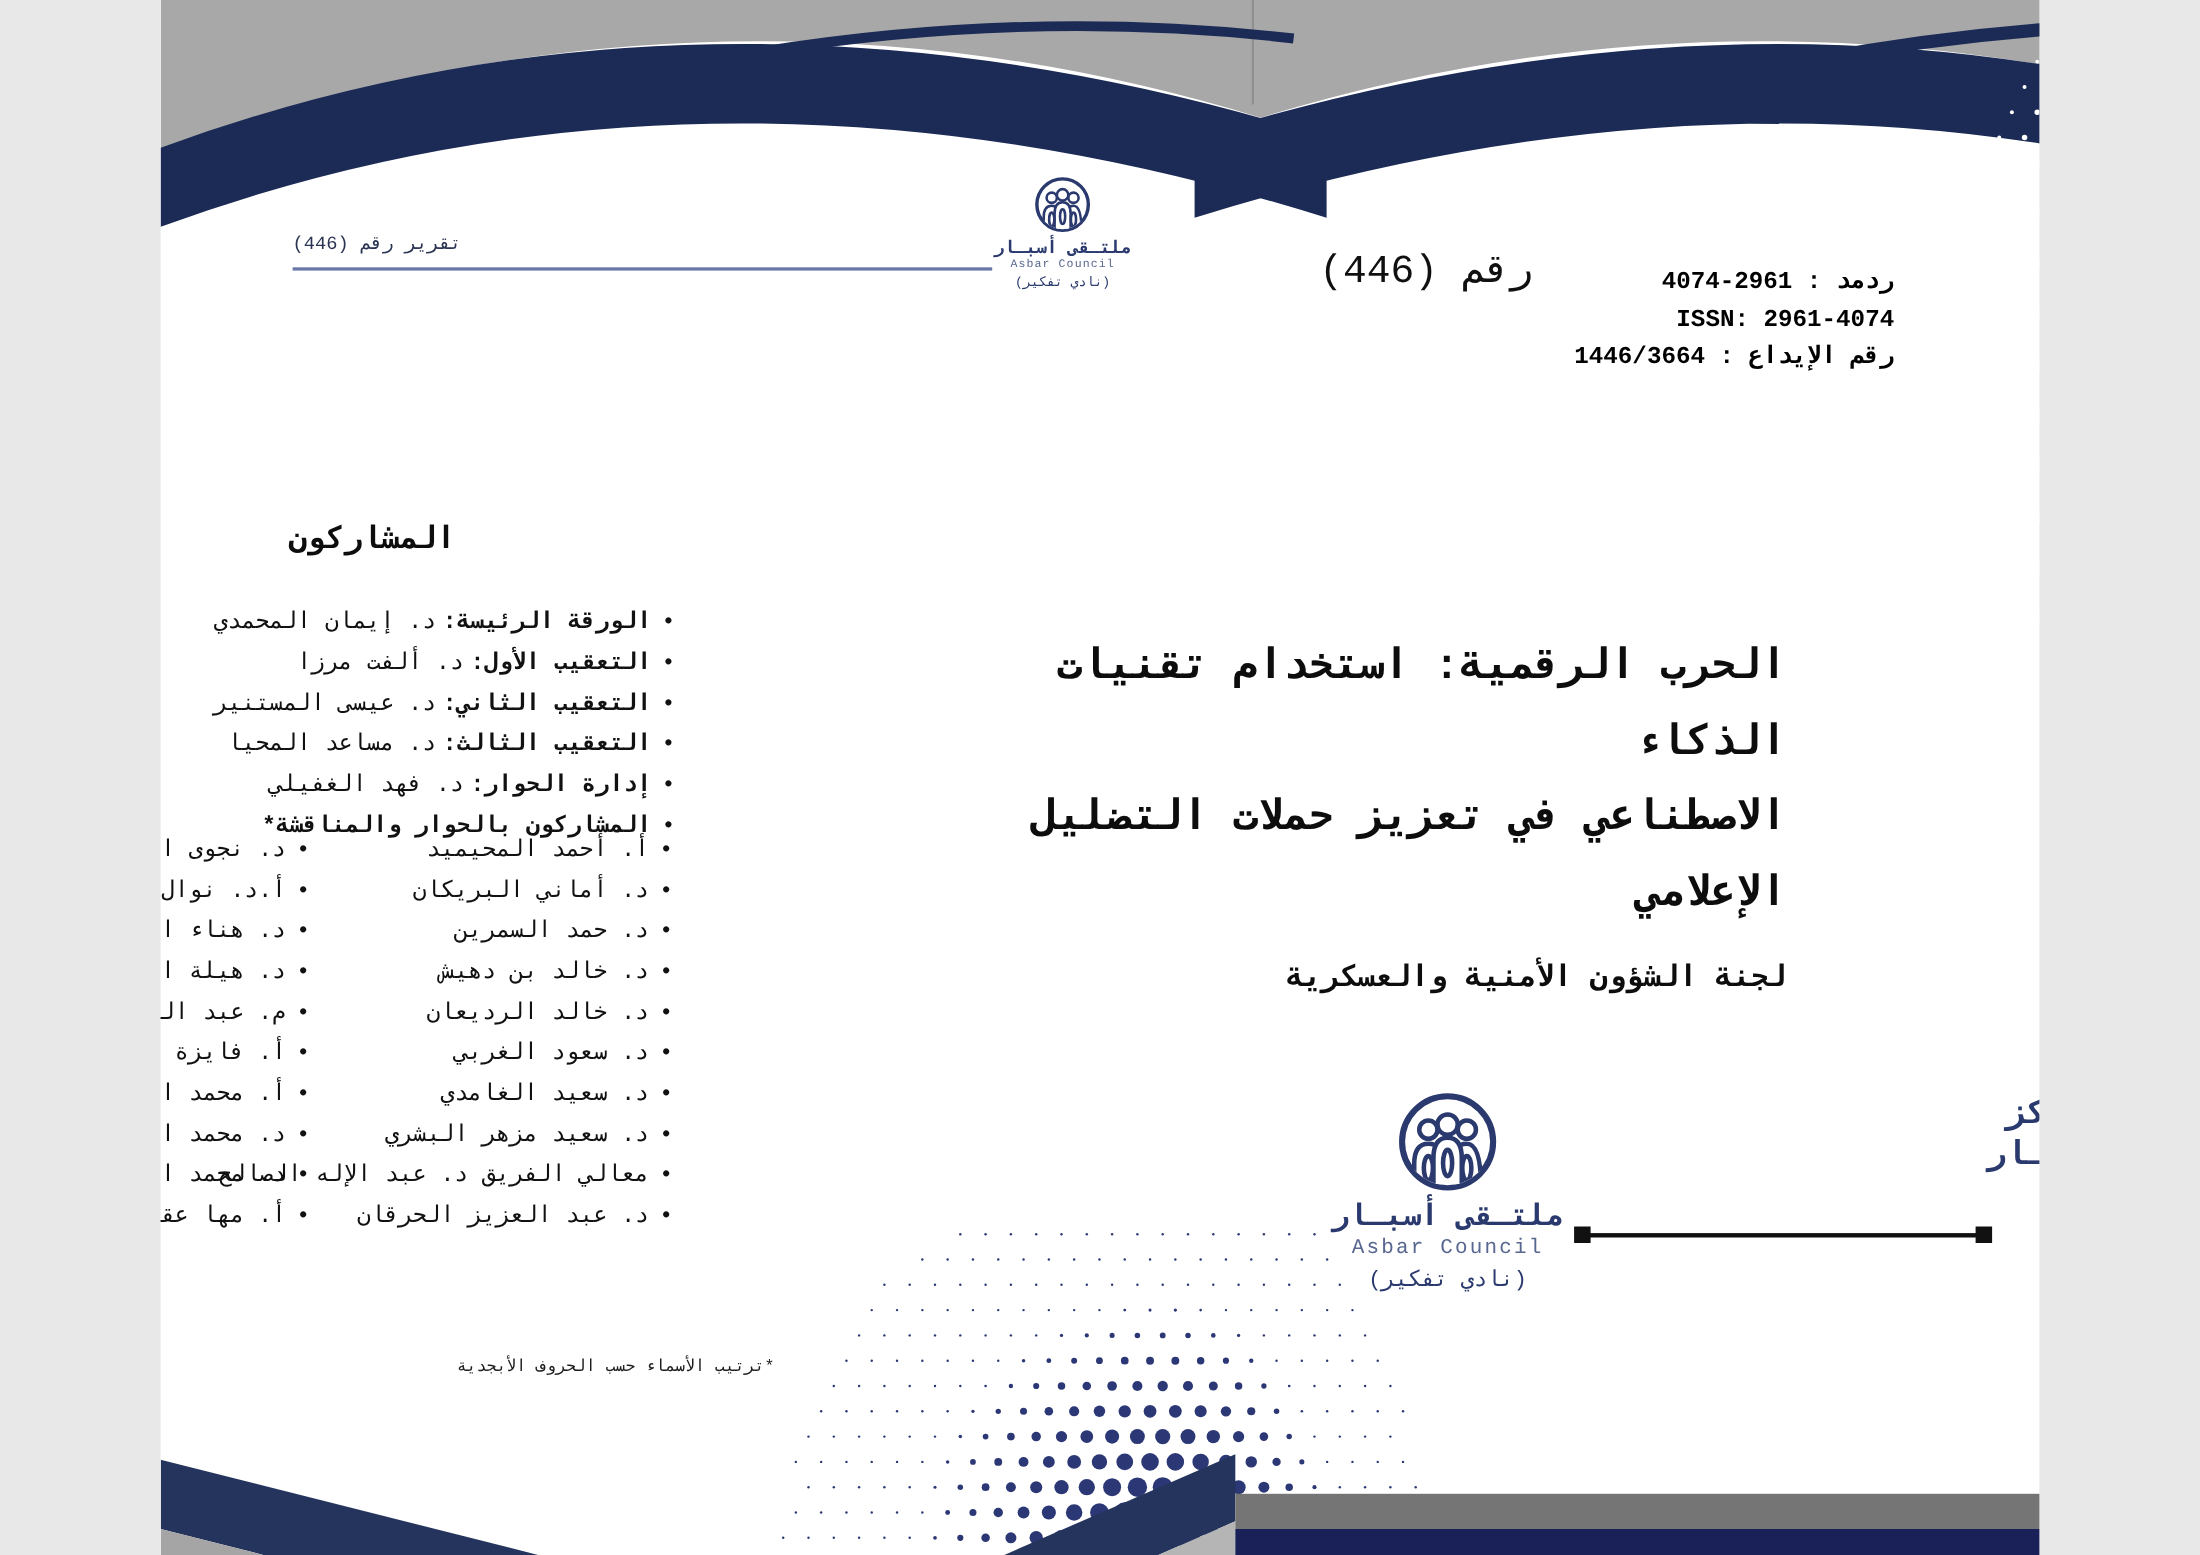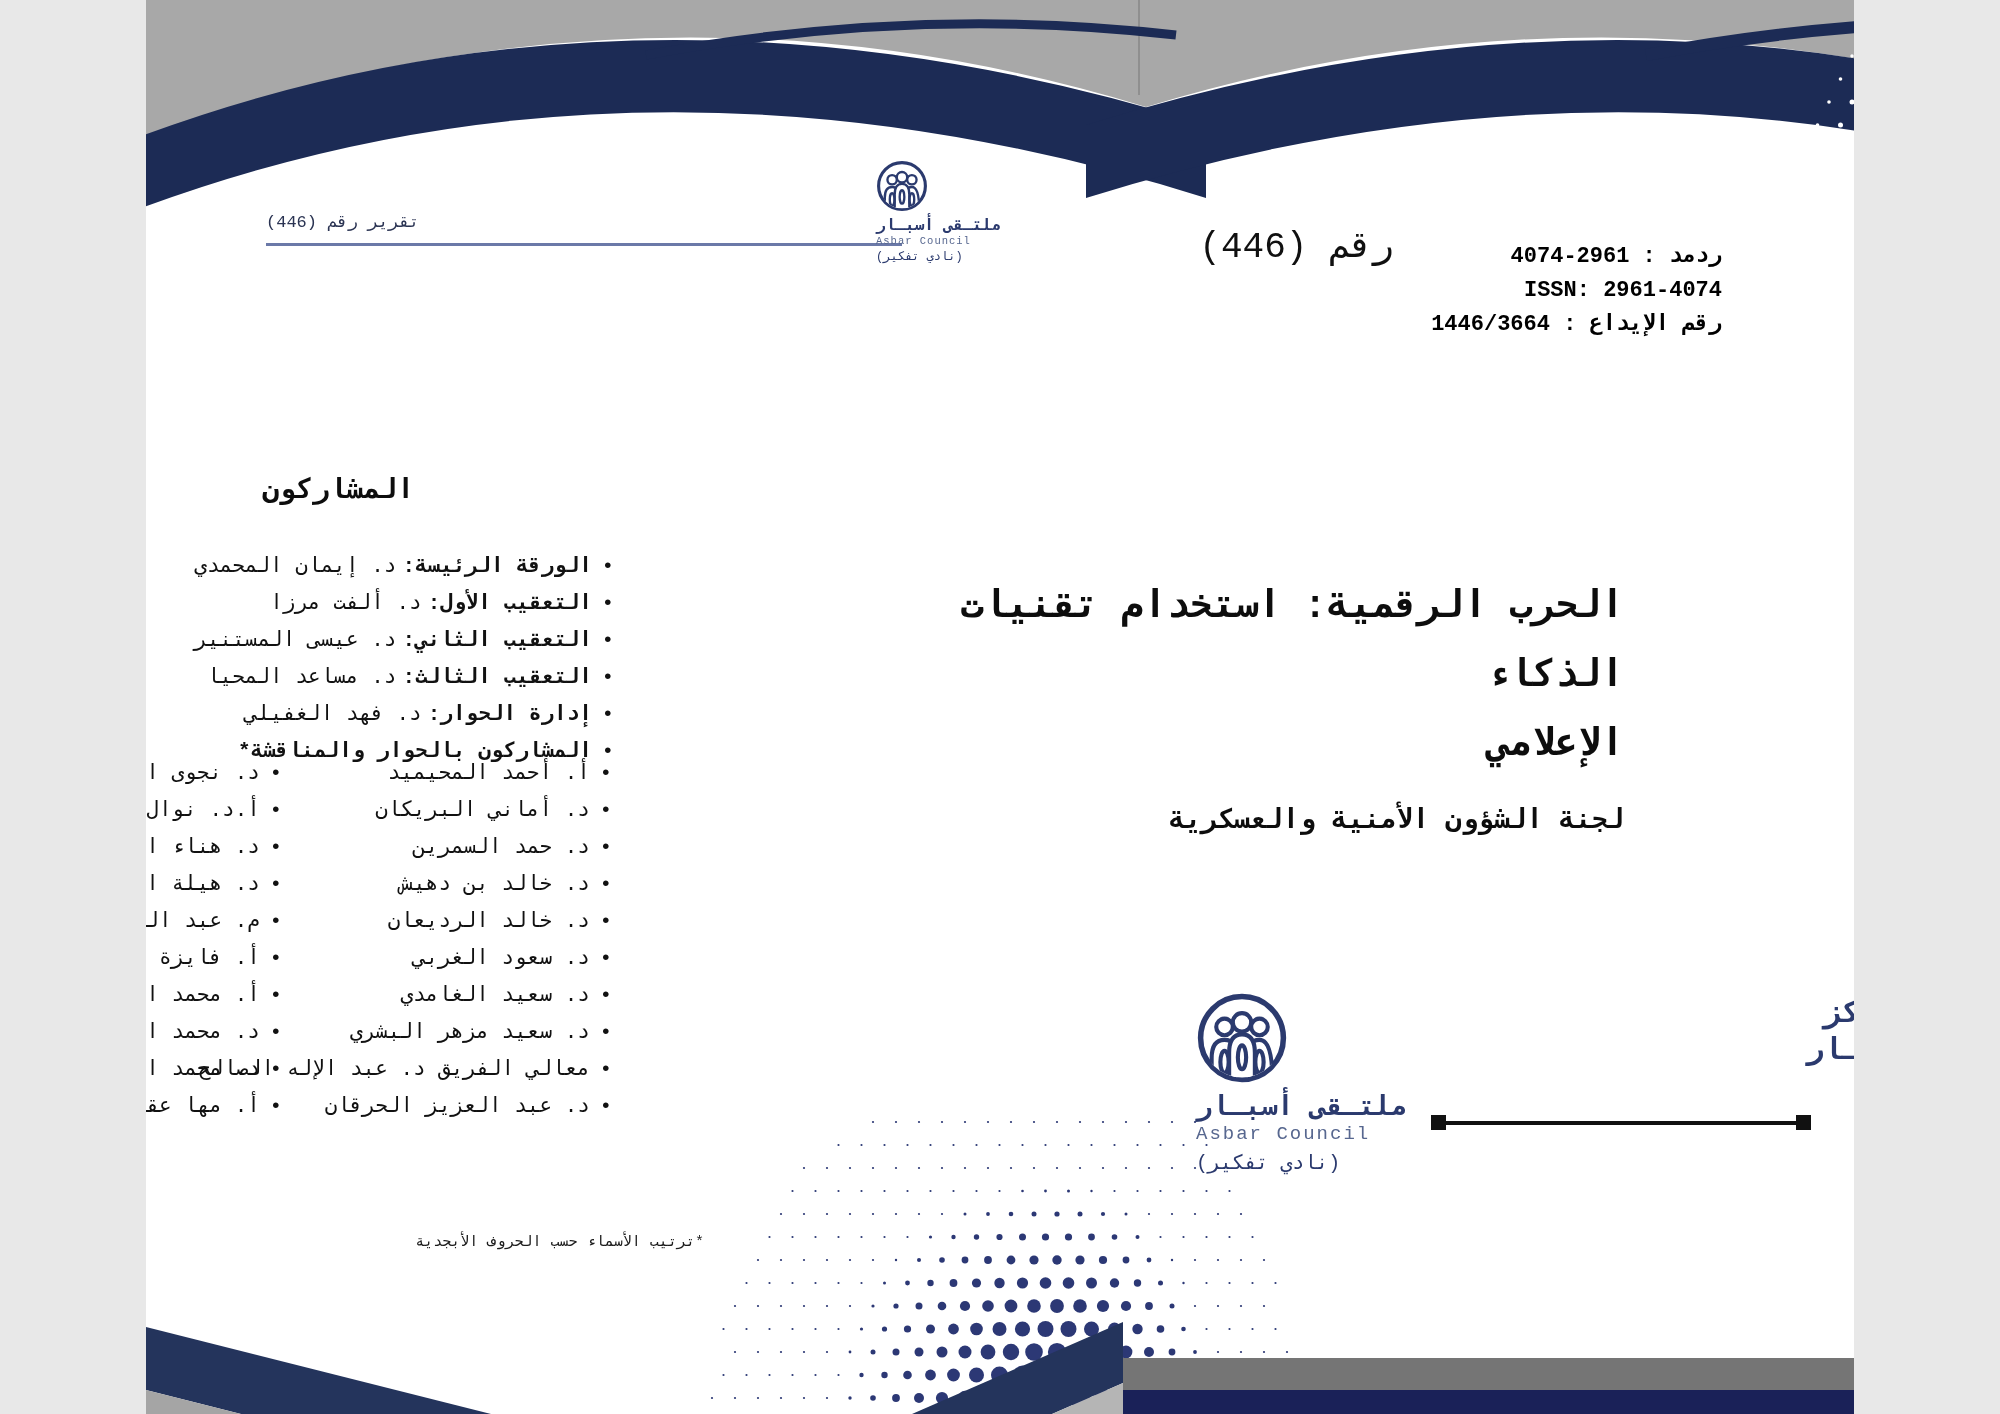--- a/index.html
+++ b/index.html
@@ -26,21 +26,21 @@
   
   .series-block{right:460px;top:218px;text-align:right;direction:rtl;}
   .series-title{font-size:52px;font-weight:700;color:#0c0c0c;line-height:1.25;}
   .series-number{font-size:36px;color:#101010;padding-left:128px;margin-top:6px;}
   .issn-block{right:132px;top:240px;text-align:right;direction:rtl;font-weight:700;color:#000;font-size:22px;line-height:34px;}
   .main-title{right:230px;top:572px;width:720px;text-align:right;direction:rtl;color:#0d0d0d;
               font-size:38px;font-weight:700;line-height:69px;}
   .committee{right:244px;top:770px;font-size:27px;font-weight:700;color:#0d0d0d;direction:rtl;}
 
   
-  .council-logo{display:flex;flex-direction:column;align-items:flex-start;z-index:2;}
+  .council-logo{display:flex;flex-direction:column;align-items:center;z-index:2;}
   .council-logo.small{left:730px;top:160px;width:180px;}
   .council-logo.big{left:1050px;top:992px;width:240px;}
   .cl-ar{font-weight:700;color:#2b3a6e;direction:rtl;}
   .cl-en{color:#57678f;letter-spacing:2px;}
   .cl-tag{color:#2b3a6e;direction:rtl;}
   .small .cl-ar{font-size:16px;margin-top:3px;}
   .small .cl-en{font-size:10.5px;letter-spacing:1px;}
   .small .cl-tag{font-size:12px;margin-top:2px;}
   .big .cl-ar{font-size:27px;margin-top:6px;}
   .big .cl-en{font-size:19px;}
@@ -867,20 +867,21 @@
   </div>
 
   <div class="layer issn-block">
     <div>ردمد : 2961-4074</div>
     <div>ISSN: 2961-4074</div>
     <div>رقم الإيداع : 1446/3664</div>
   </div>
 
   <div class="layer main-title">
     <div>الحرب الرقمية: استخدام تقنيات الذكاء</div>
+    <div>الاصطناعي في تعزيز حملات التضليل</div>
     <div>الإعلامي</div>
     <div class="committee" style="position:static;margin-top:8px;padding-left:16px;">لجنة الشؤون الأمنية والعسكرية</div>
   </div>
 
   <div class="layer council-logo big">
     <svg width="92" height="92" viewBox="0 0 100 100">
       <use href="#people-logo"></use>
     </svg>
     <div class="cl-ar">ملتـقى أسبـار</div>
     <div class="cl-en">Asbar Council</div>

